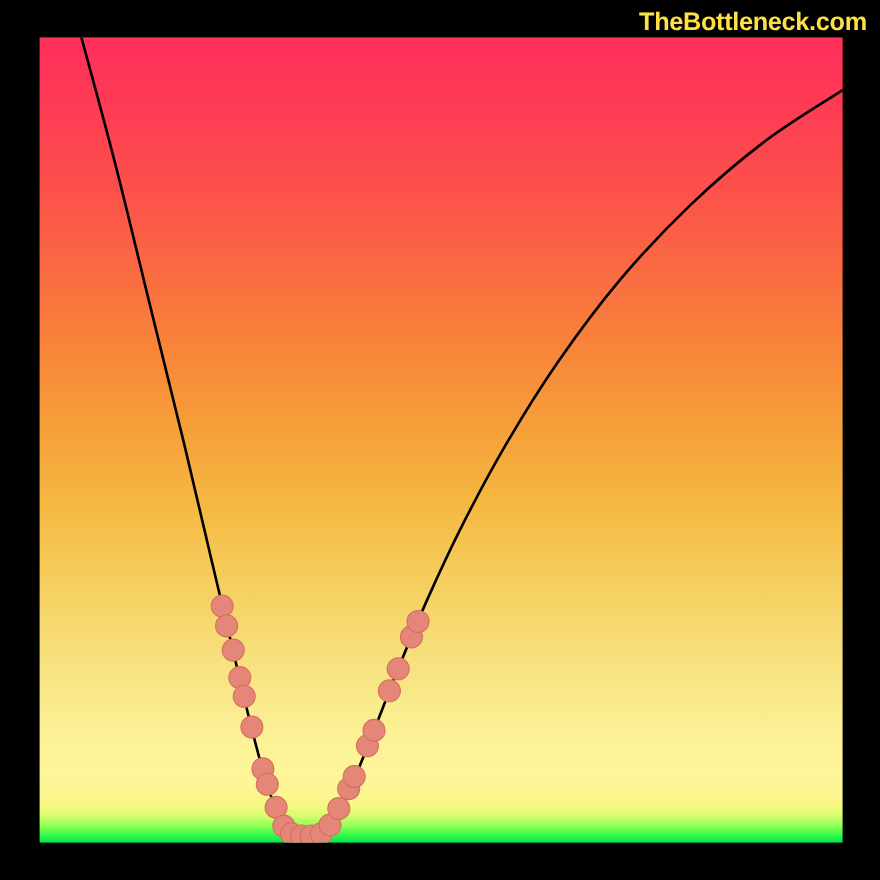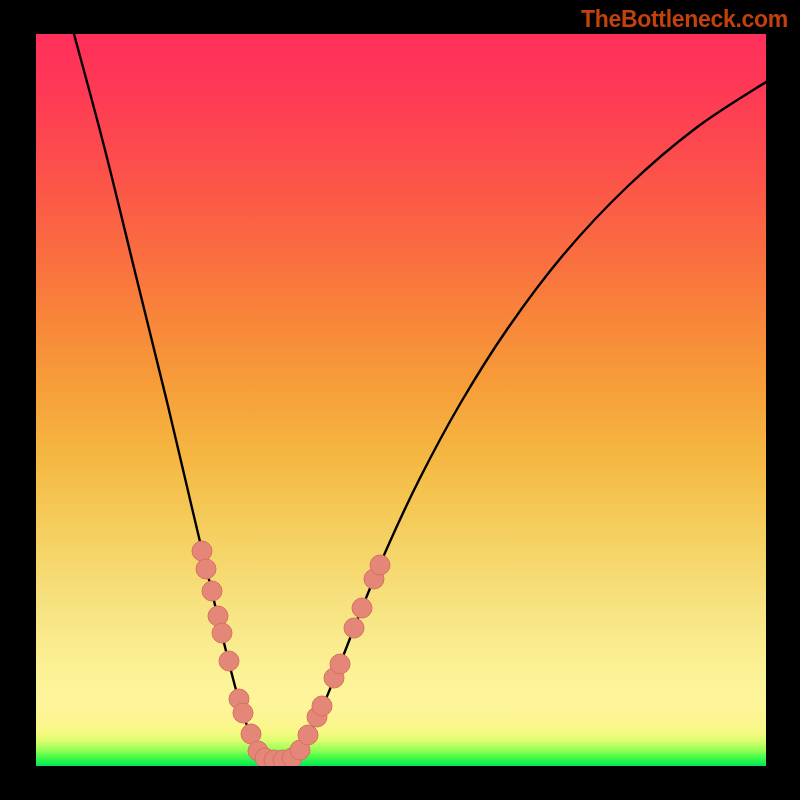--- a/index.html
+++ b/index.html
@@ -41,21 +41,21 @@
       #f8833a 62%,
       #fa6842 72%,
       #fc4f4b 82%,
       #fe3a55 92%,
       #ff2f5b 100%);
   }
   .watermark {
     position: absolute;
     top: 6px;
     right: 12px;
-    color: #c2410c;
+    color: #fde047;
     font-size: 23px;
     font-weight: 600;
     letter-spacing: -0.3px;
     white-space: nowrap;
   }
   svg.curve {
     position: absolute;
     left: 0;
     top: 0;
     width: 730px;

